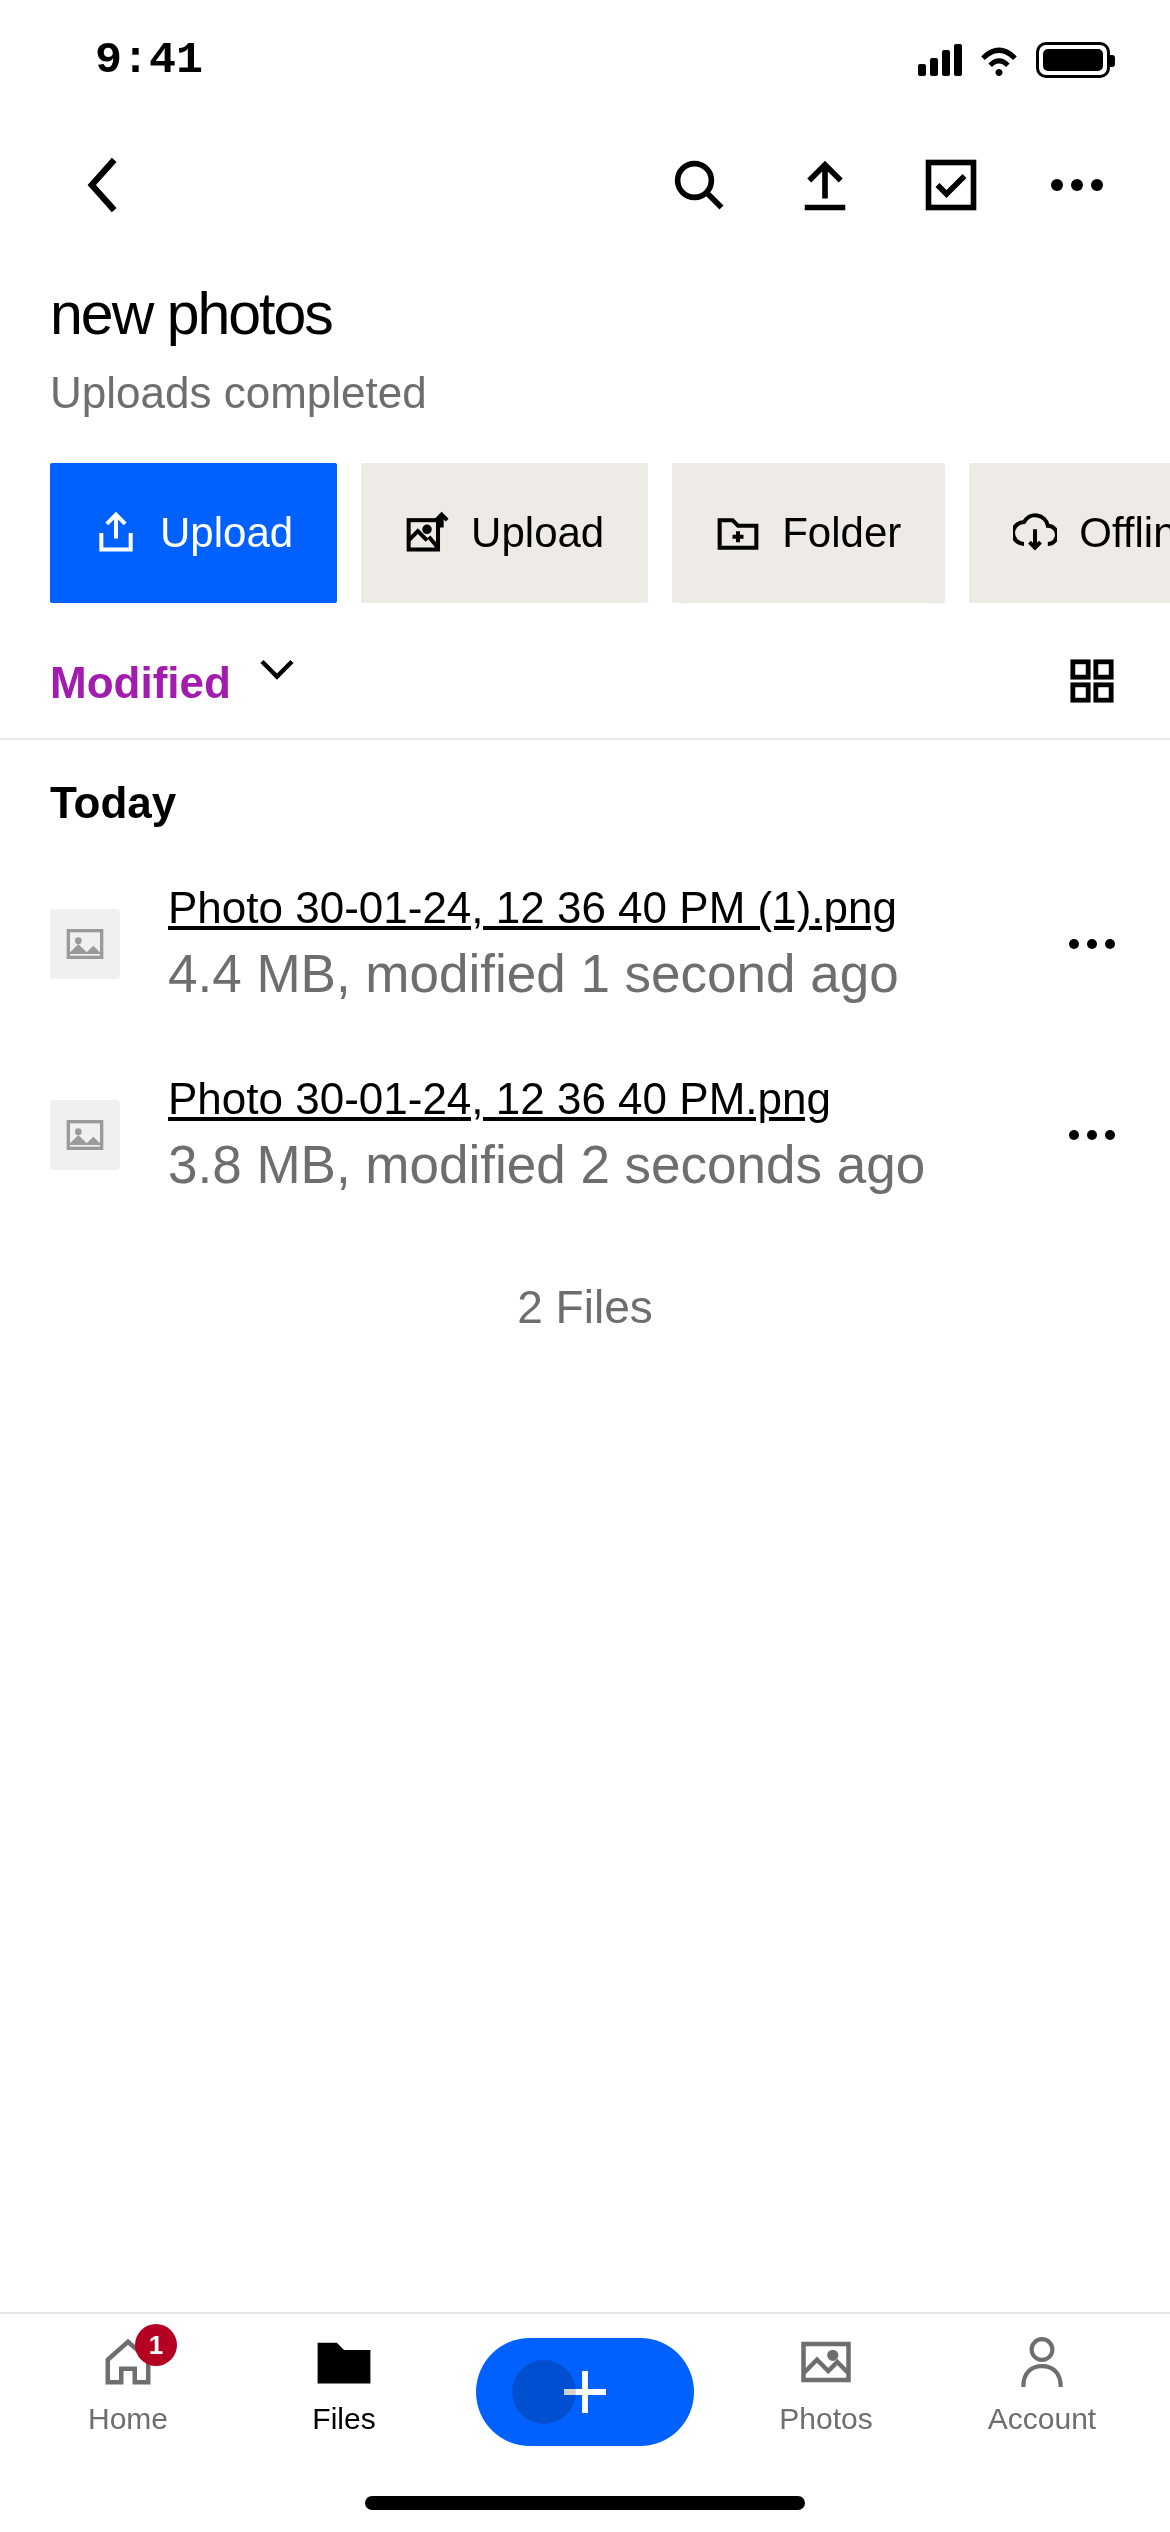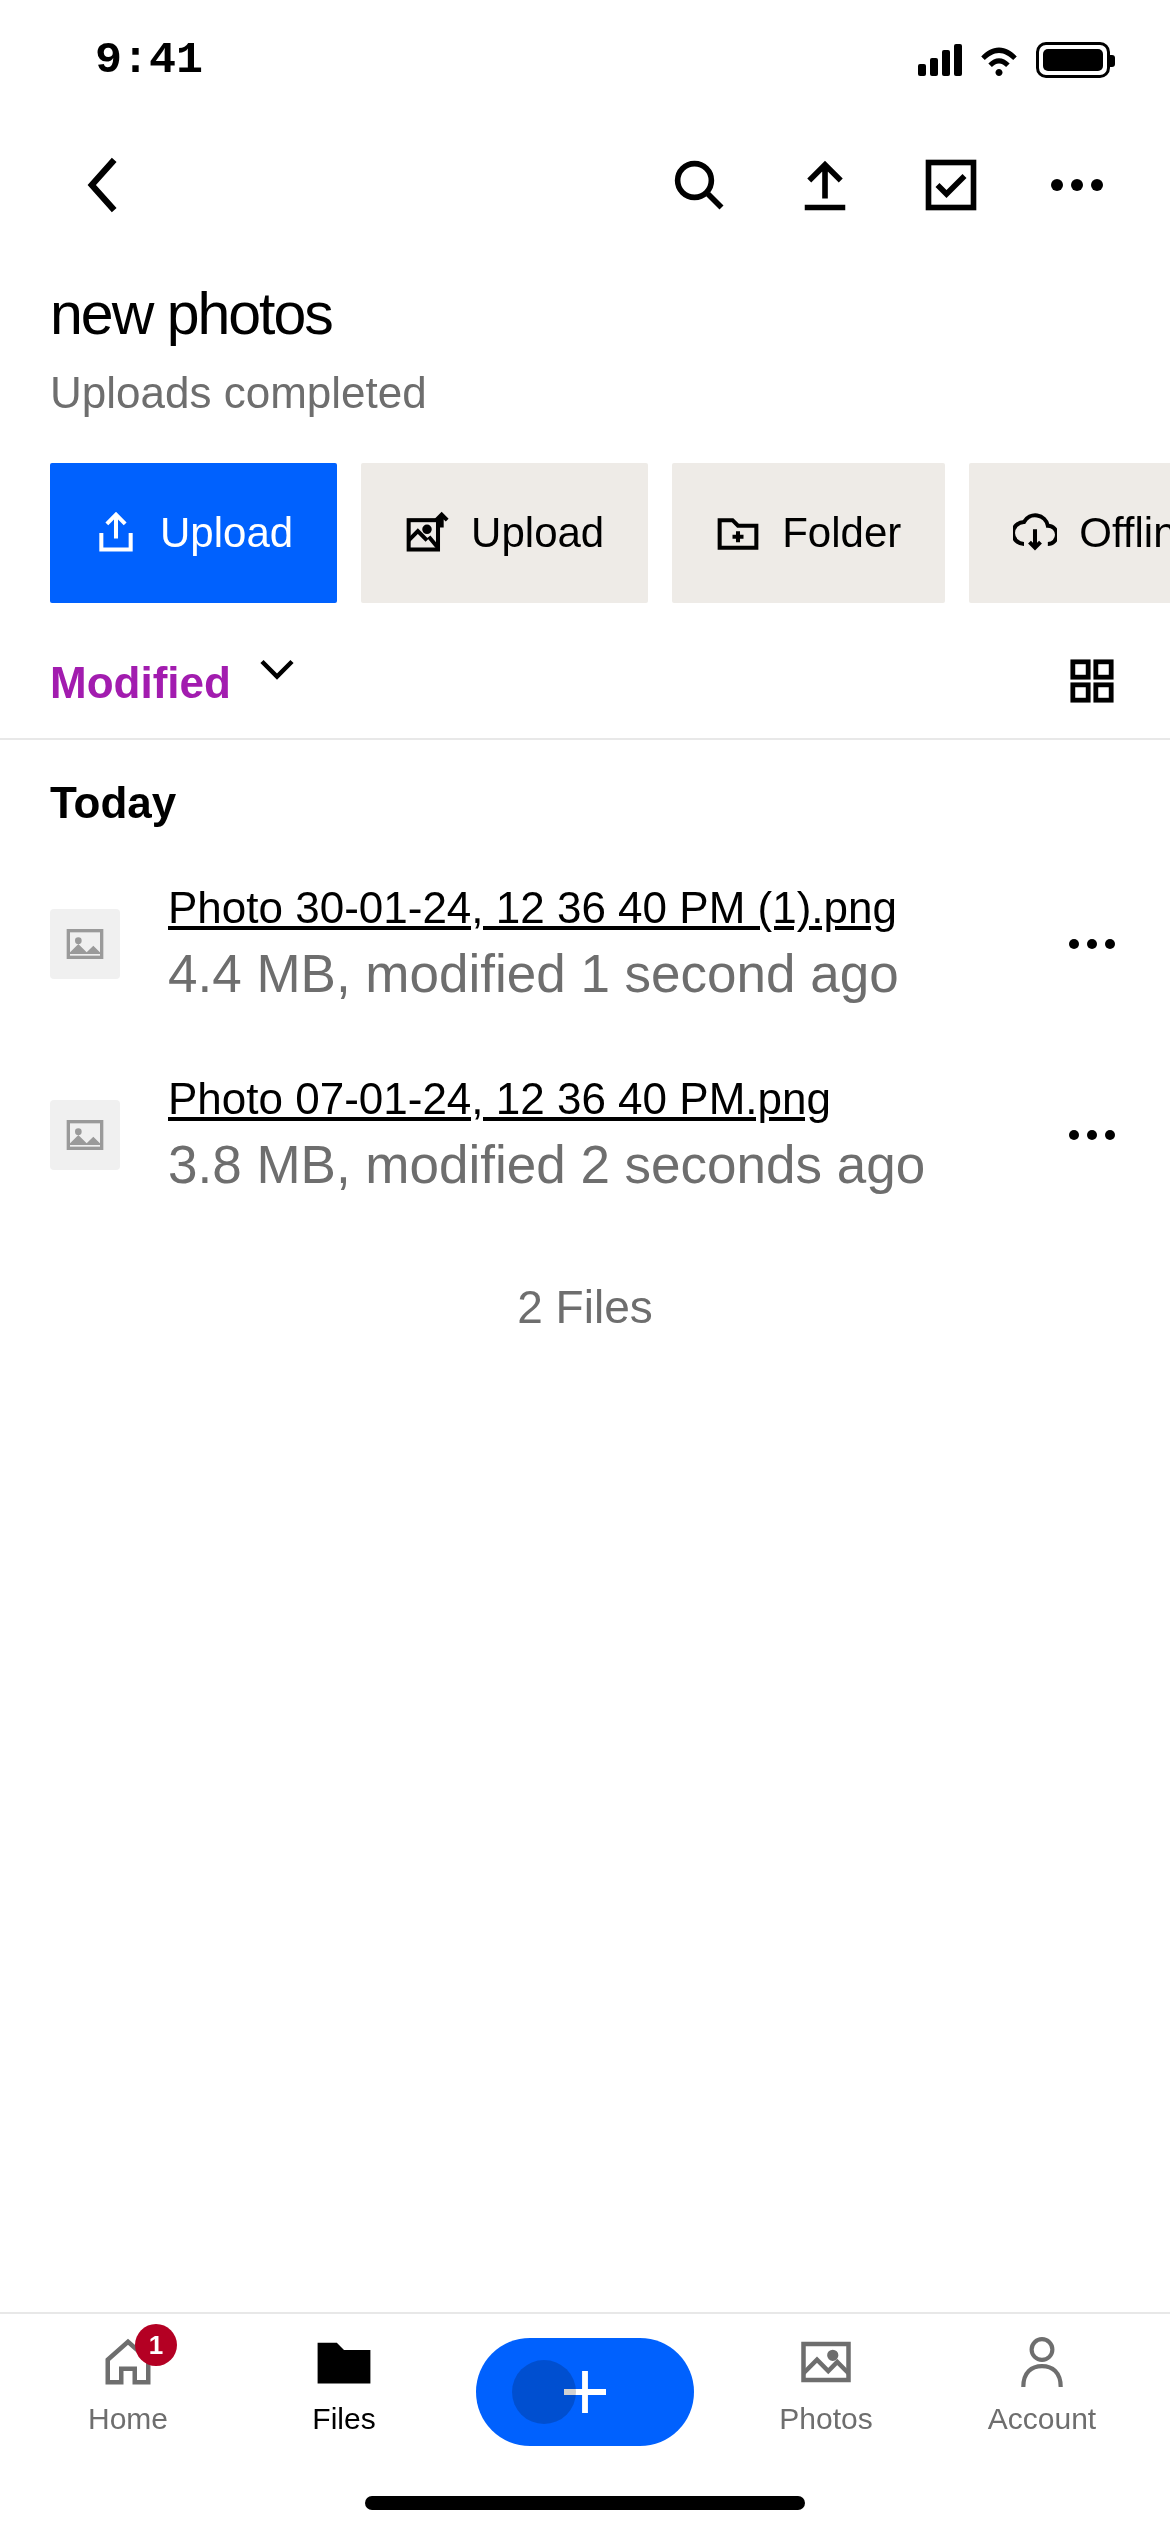--- a/index.html
+++ b/index.html
@@ -428,21 +428,21 @@
 
   <div class="file-item">
     <div class="file-thumb">
       <svg width="40" height="40" viewBox="0 0 24 24" fill="#9a9a9a">
         <rect x="2" y="4" width="20" height="16" fill="none" stroke="#9a9a9a" stroke-width="2"></rect>
         <circle cx="8" cy="10" r="2"></circle>
         <path d="M2 18 L8 12 L13 17 L17 13 L22 18"></path>
       </svg>
     </div>
     <div class="file-info">
-      <div class="file-name">Photo 07-01-24, 12 36 40 PM.png</div>
+      <div class="file-name">Photo 30-01-24, 12 36 40 PM.png</div>
       <div class="file-meta">3.8 MB, modified 2 seconds ago</div>
     </div>
     <div class="file-more">
       <svg width="48" height="14" viewBox="0 0 48 12" fill="#000">
         <circle cx="6" cy="6" r="5"></circle>
         <circle cx="24" cy="6" r="5"></circle>
         <circle cx="42" cy="6" r="5"></circle>
       </svg>
     </div>
   </div>

